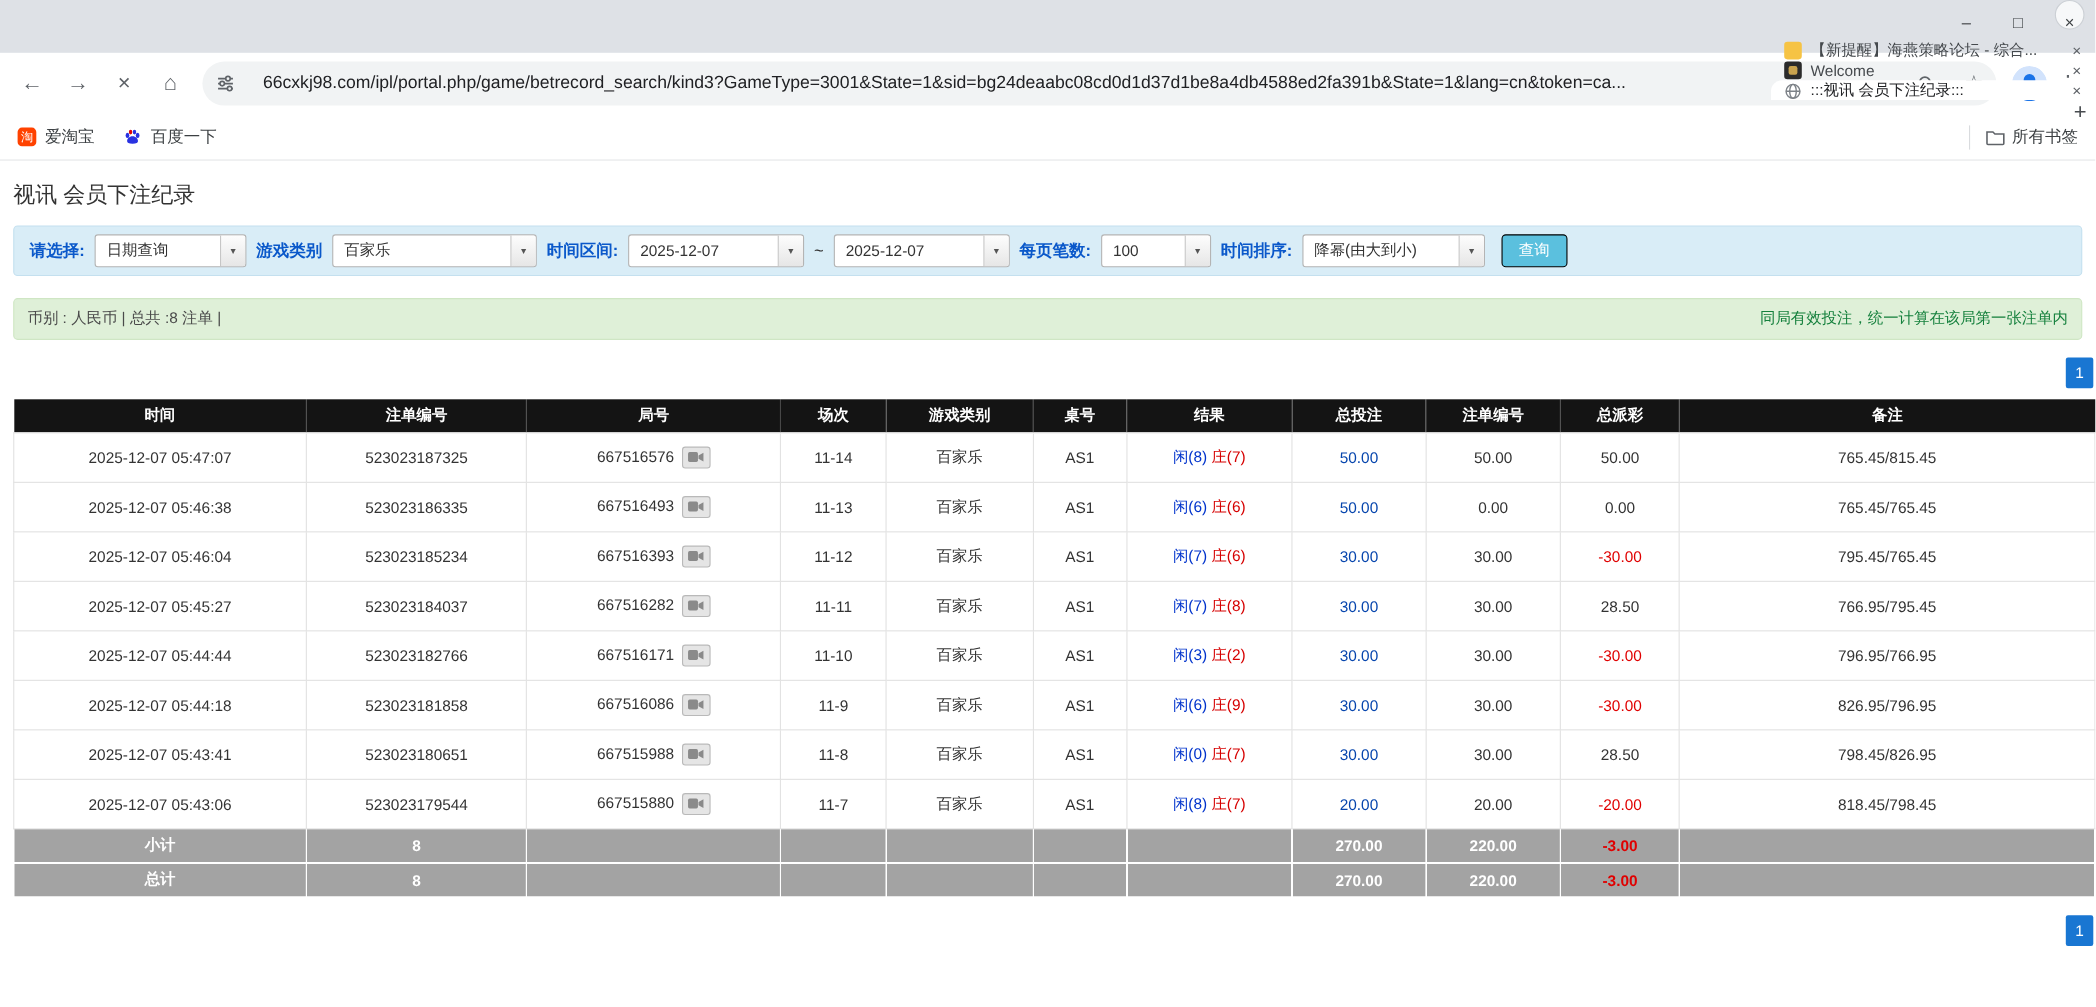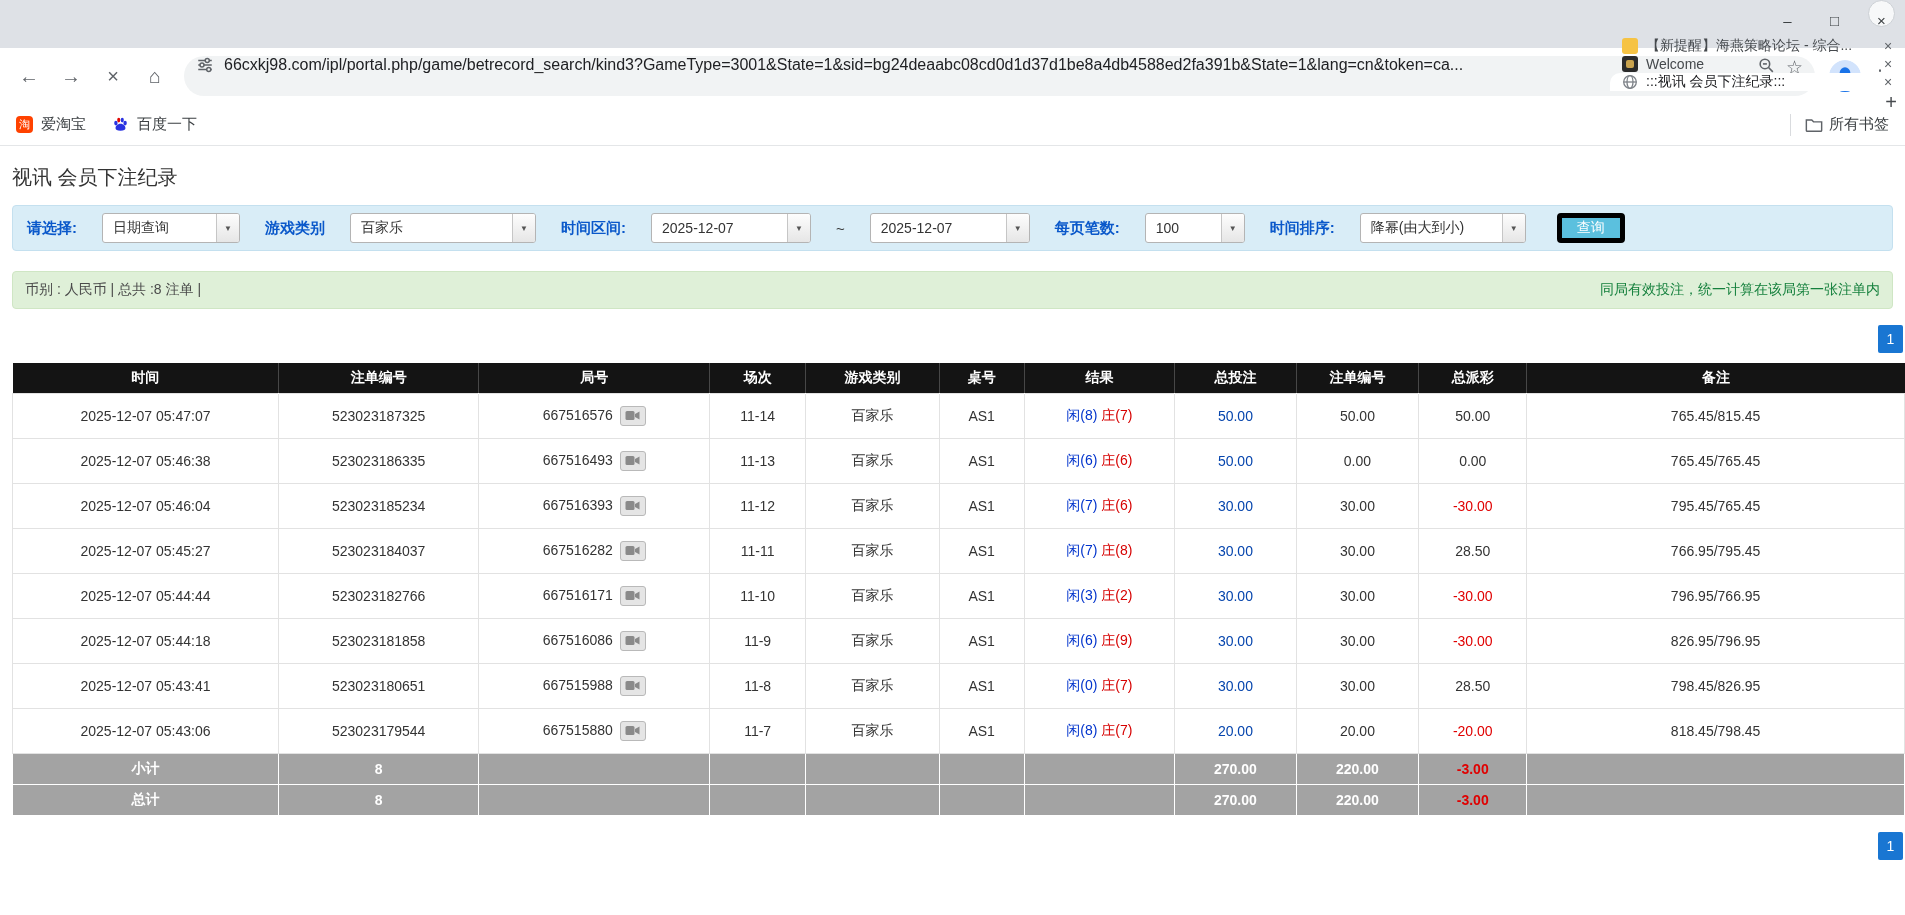--- a/index.html
+++ b/index.html
@@ -3,57 +3,57 @@
 <meta charset="utf-8">
 <style>
   * { box-sizing: border-box; margin: 0; padding: 0; }
   html, body { width: 1905px; height: 915px; overflow: hidden; }
   body { font-family: "Liberation Sans", sans-serif; background: #fff; color: #333; }
 
   
   .tabbar { height: 48px; background: #dee1e6; display: flex; align-items: flex-end; position: relative; flex-direction: column; }
   .profile-circle { width: 27px; height: 27px; border-radius: 50%; background: #f7f8f9; border: 1px solid #ccd0d5; margin: 0 10px 10px 14px; flex: 0 0 auto; }
   .tab { display: flex; align-items: center; gap: 8px; height: 40px; width: 295px; padding: 0 8px 0 12px; border-radius: 10px 10px 0 0; color: #45494d; font-size: 14px; position: relative; }
-  .tab.active { background: #fff; color: #202124; }
+  .tab.active { background: #fff; color: #202124; align-items: flex-end; }
   .tab .tab-title { flex: 1; white-space: nowrap; overflow: hidden; text-overflow: ellipsis; }
   .tab .tab-close { width: 18px; height: 18px; border-radius: 50%; display: flex; align-items: center; justify-content: center; color: #5f6368; font-size: 14px; flex: 0 0 auto; }
   .fav { width: 16px; height: 16px; flex: 0 0 auto; display: inline-flex; align-items: center; justify-content: center; }
   .fav1 { background: #f6c344; border-radius: 3px; }
   .fav2 { background: #2b2b2b; border-radius: 3px; position: relative; }
   .fav2::after { content: ""; position: absolute; inset: 4px; background: #c9a34e; border-radius: 2px; }
   .newtab { width: 28px; height: 28px; margin: 0 0 8px 6px; border-radius: 50%; display: flex; align-items: center; justify-content: center; color: #474b4f; font-size: 20px; }
   .wincontrols { position: absolute; right: 0; top: 0; height: 40px; display: flex; }
   .wincontrols span { width: 47px; height: 40px; display: flex; align-items: center; justify-content: center; color: #3c4043; font-size: 15px; }
 
   .toolbar { height: 56px; background: #fff; display: flex; align-items: center; padding: 0 10px; gap: 4px; }
   .navbtn { width: 38px; height: 38px; border-radius: 50%; display: flex; align-items: center; justify-content: center; font-size: 20px; color: #5f6368; flex: 0 0 auto; }
-  .omnibox { flex: 1; height: 40px; background: #f1f3f4; border-radius: 20px; display: flex; align-items: flex-start; padding: 0 12px; gap: 10px; margin: 0 6px; min-width: 0; }
+  .omnibox { flex: 1; height: 40px; background: #f1f3f4; border-radius: 20px; display: flex; align-items: center; padding: 0 12px; gap: 25px; margin: 0 6px; min-width: 0; }
   .url-text { flex: 1; font-size: 16px; color: #202124; white-space: nowrap; overflow: hidden; min-width: 0; }
   .omni-icon { flex: 0 0 auto; display: flex; align-items: center; justify-content: center; }
   .star-glyph { font-size: 19px; color: #5f6368; }
   .avatar { width: 32px; height: 32px; border-radius: 50%; overflow: hidden; flex: 0 0 auto; margin-left: 4px; }
   .menu-dots { width: 30px; height: 38px; display: flex; align-items: center; justify-content: center; font-size: 19px; color: #5f6368; flex: 0 0 auto; }
 
   .bookmarksbar { height: 42px; background: #fff; border-bottom: 1px solid #e4e6e8; display: flex; align-items: center; padding: 0 16px; gap: 26px; font-size: 15px; color: #3c4043; }
   .bm { display: flex; align-items: center; gap: 8px; }
   .bm-ico { width: 17px; height: 17px; border-radius: 4px; display: flex; align-items: center; justify-content: center; flex: 0 0 auto; }
   .bm-ico.taobao { background: #ff4200; color: #fff; font-size: 11px; }
   .bm-right { margin-left: auto; display: flex; align-items: center; gap: 6px; }
   .vsep { width: 1px; height: 22px; background: #d9dbde; margin-right: 8px; }
 
   
   .page-title { font-size: 20px; font-weight: 400; color: #333; margin: 18px 0 0 12px; }
 
-  .filterbar { margin: 14px 12px 0 12px; background: #d9edf7; border: 1px solid #c4e0ef; border-radius: 4px; height: 46px; display: flex; align-items: center; padding: 0 14px; gap: 25px; font-size: 15px; }
+  .filterbar { margin: 14px 12px 0 12px; background: #d9edf7; border: 1px solid #c4e0ef; border-radius: 4px; height: 46px; display: flex; align-items: center; padding: 0 14px; gap: 9px; font-size: 15px; }
   .flabel { color: #0a58ca; font-weight: bold; white-space: nowrap; }
   .combo { background: #fff; border: 1px solid #b4b4b4; border-radius: 3px; height: 30px; display: flex; align-items: stretch; overflow: hidden; flex: 0 0 auto; justify-content: space-between; }
   .combo-text { padding: 0 10px; display: flex; align-items: center; font-size: 14px; color: #333; flex: 1; white-space: nowrap; overflow: hidden; }
   .combo-arrow { width: 23px; border-left: 1px solid #c6c6c6; background: linear-gradient(#fdfdfd, #e6e6e6); display: flex; align-items: center; justify-content: center; font-size: 8px; color: #555; }
   .tilde { color: #333; }
-  .searchbtn { background: #5bc0de; border: 5px solid #000000; color: #fff; border-radius: 4px; height: 30px; padding: 0 15px; font-size: 14px; margin-left: 6px; font-family: "Liberation Sans", sans-serif; }
+  .searchbtn { background: #5bc0de; border: 1px solid #000000; color: #fff; border-radius: 4px; height: 30px; padding: 0 15px; font-size: 14px; margin-left: 6px; font-family: "Liberation Sans", sans-serif; }
 
   .infobar { margin: 20px 12px 0 12px; background: #dff0d8; border: 1px solid #cfe6c4; border-radius: 4px; height: 38px; display: flex; align-items: center; justify-content: space-between; padding: 0 12px; font-size: 14px; color: #4a4a4a; }
   .infobar .notice { color: #15803d; }
 
   .pager { display: flex; justify-content: flex-end; margin: 16px 2px 0 0; }
   .pager .pg { min-width: 25px; height: 28px; padding: 0 6px; background: #1976d2; color: #fff; display: flex; align-items: center; justify-content: center; font-size: 14px; border-radius: 2px; }
   .pager.bottom { margin-top: 16px; }
 
   .bet-table { margin: 10px 12px 0 12px; width: calc(100% - 12px); border-collapse: collapse; table-layout: fixed; font-size: 14px; }
   .bet-table th { background: #141414; color: #fff; height: 30px; font-weight: bold; font-size: 14px; border-right: 1px solid rgba(255,255,255,0.22); }

